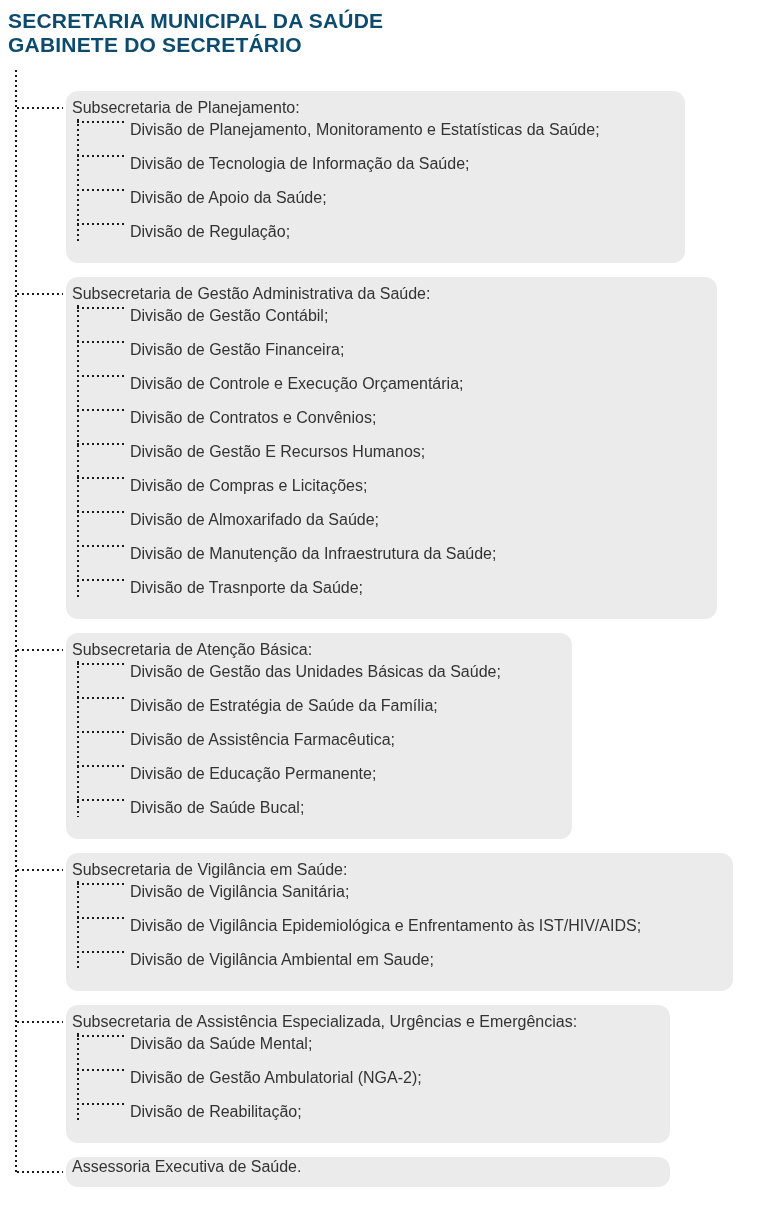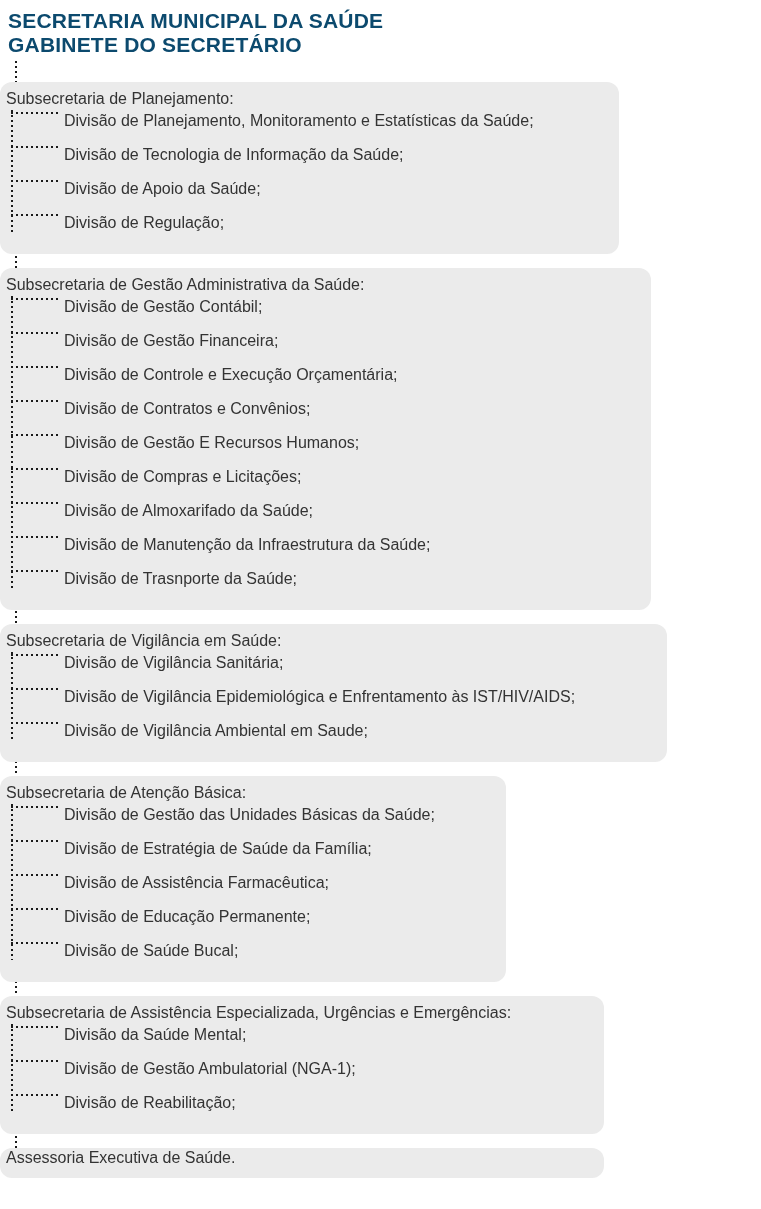--- a/index.html
+++ b/index.html
@@ -10,21 +10,22 @@
     font-family:"Liberation Sans", sans-serif;
     overflow:hidden;
   }
   .header { padding:9px 0 0 8px; }
   .header .hline {
     font-size:21px; font-weight:bold; color:#0c4a6e;
     line-height:24px; letter-spacing:0.2px;
   }
   .tree {
     position:relative;
-    margin-top:25px;
+    margin-top:34px;
+    padding-left:66px;
   }
   .outer-vline {
     position:absolute;
     left:15px; top:-21px; bottom:14px;
     width:2px;
     background-image:repeating-linear-gradient(to bottom, #1a1a1a 0 2px, transparent 2px 5px);
   }
   .section {
     position:relative;
     background:#ebebeb;
@@ -144,75 +145,75 @@
       <div class="item">
         <span class="item-dots"></span>
         <span class="item-label">Divisão de Manutenção da Infraestrutura da Saúde;</span>
       </div>
       <div class="item">
         <span class="item-dots"></span>
         <span class="item-label">Divisão de Trasnporte da Saúde;</span>
       </div>
     </div>
 
+    <div class="section s3">
+      <div class="h-connector"></div>
+      <div class="inner-vline"></div>
+      <div class="box-title">Subsecretaria de Atenção Básica:</div>
+      <div class="item">
+        <span class="item-dots"></span>
+        <span class="item-label">Divisão de Gestão das Unidades Básicas da Saúde;</span>
+      </div>
+      <div class="item">
+        <span class="item-dots"></span>
+        <span class="item-label">Divisão de Estratégia de Saúde da Família;</span>
+      </div>
+      <div class="item">
+        <span class="item-dots"></span>
+        <span class="item-label">Divisão de Assistência Farmacêutica;</span>
+      </div>
+      <div class="item">
+        <span class="item-dots"></span>
+        <span class="item-label">Divisão de Educação Permanente;</span>
+      </div>
+      <div class="item">
+        <span class="item-dots"></span>
+        <span class="item-label">Divisão de Saúde Bucal;</span>
+      </div>
+    </div>
+
     <div class="section s2">
       <div class="h-connector"></div>
       <div class="inner-vline"></div>
       <div class="box-title">Subsecretaria de Vigilância em Saúde:</div>
       <div class="item">
         <span class="item-dots"></span>
         <span class="item-label">Divisão de Vigilância Sanitária;</span>
       </div>
       <div class="item">
         <span class="item-dots"></span>
         <span class="item-label">Divisão de Vigilância Epidemiológica e Enfrentamento às IST/HIV/AIDS;</span>
       </div>
       <div class="item">
         <span class="item-dots"></span>
         <span class="item-label">Divisão de Vigilância Ambiental em Saude;</span>
       </div>
     </div>
 
-    <div class="section s3">
-      <div class="h-connector"></div>
-      <div class="inner-vline"></div>
-      <div class="box-title">Subsecretaria de Atenção Básica:</div>
-      <div class="item">
-        <span class="item-dots"></span>
-        <span class="item-label">Divisão de Gestão das Unidades Básicas da Saúde;</span>
-      </div>
-      <div class="item">
-        <span class="item-dots"></span>
-        <span class="item-label">Divisão de Estratégia de Saúde da Família;</span>
-      </div>
-      <div class="item">
-        <span class="item-dots"></span>
-        <span class="item-label">Divisão de Assistência Farmacêutica;</span>
-      </div>
-      <div class="item">
-        <span class="item-dots"></span>
-        <span class="item-label">Divisão de Educação Permanente;</span>
-      </div>
-      <div class="item">
-        <span class="item-dots"></span>
-        <span class="item-label">Divisão de Saúde Bucal;</span>
-      </div>
-    </div>
-
     <div class="section s4">
       <div class="h-connector"></div>
       <div class="inner-vline"></div>
       <div class="box-title">Subsecretaria de Assistência Especializada, Urgências e Emergências:</div>
       <div class="item">
         <span class="item-dots"></span>
         <span class="item-label">Divisão da Saúde Mental;</span>
       </div>
       <div class="item">
         <span class="item-dots"></span>
-        <span class="item-label">Divisão de Gestão Ambulatorial (NGA-1);</span>
+        <span class="item-label">Divisão de Gestão Ambulatorial (NGA-2);</span>
       </div>
       <div class="item">
         <span class="item-dots"></span>
         <span class="item-label">Divisão de Reabilitação;</span>
       </div>
     </div>
 
     <div class="section s5">
       <div class="h-connector"></div>
       <div class="box-title">Assessoria Executiva de Saúde.</div>

